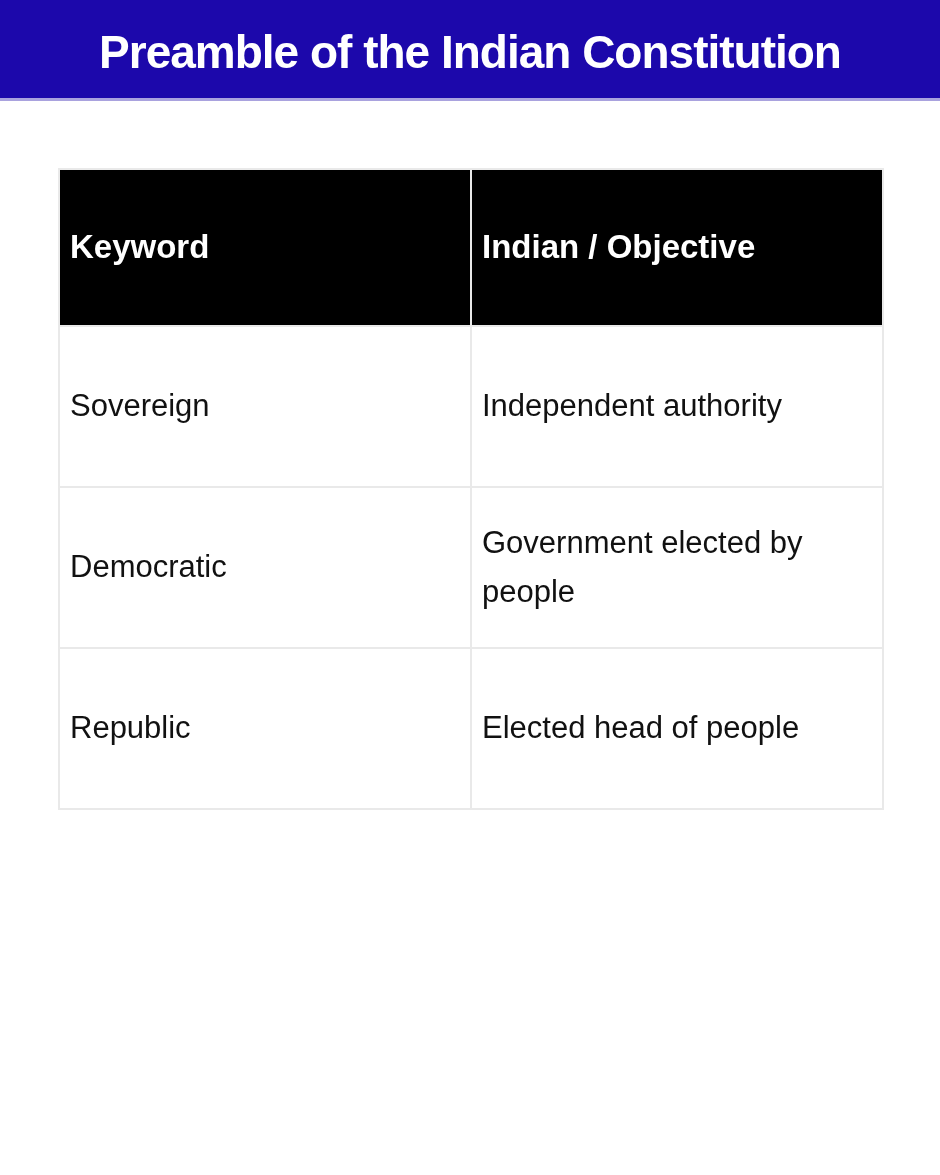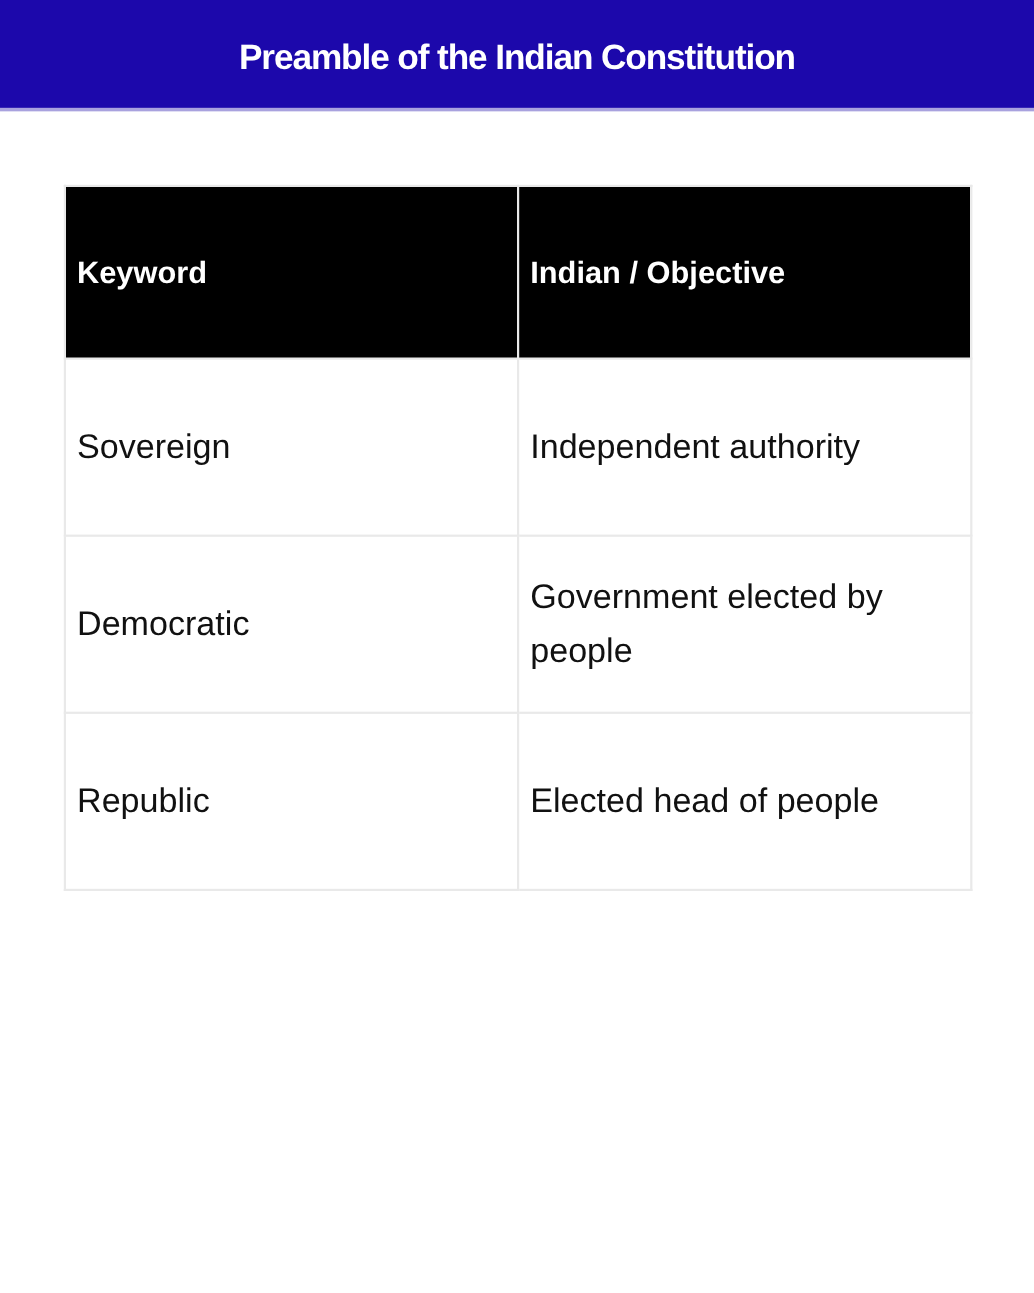--- a/index.html
+++ b/index.html
@@ -22,21 +22,21 @@
     border-bottom: 3px solid #a9a2de;
     display: flex;
     align-items: center;
     justify-content: center;
     box-sizing: border-box;
   }
   .banner h1 {
     margin: 0;
     padding-top: 6px;
     color: #ffffff;
-    font-size: 32px;
+    font-size: 46px;
     font-weight: bold;
     letter-spacing: -1px;
     white-space: nowrap;
   }
   .table-wrap {
     position: absolute;
     left: 58px;
     top: 168px;
     width: 824px;
   }
@@ -53,21 +53,21 @@
     text-align: left;
     padding: 8px 6px 8px 10px;
     box-sizing: border-box;
     overflow: hidden;
   }
   table.preamble thead tr { height: 157px; }
   table.preamble tbody tr { height: 161px; }
   table.preamble th {
     background: #000000;
     color: #ffffff;
-    font-size: 28px;
+    font-size: 33px;
     font-weight: bold;
     line-height: 1.35;
     border-color: #e9e9e9;
   }
   table.preamble td {
     background: #ffffff;
     color: #111111;
     font-size: 31px;
     font-weight: 400;
     line-height: 1.55;

